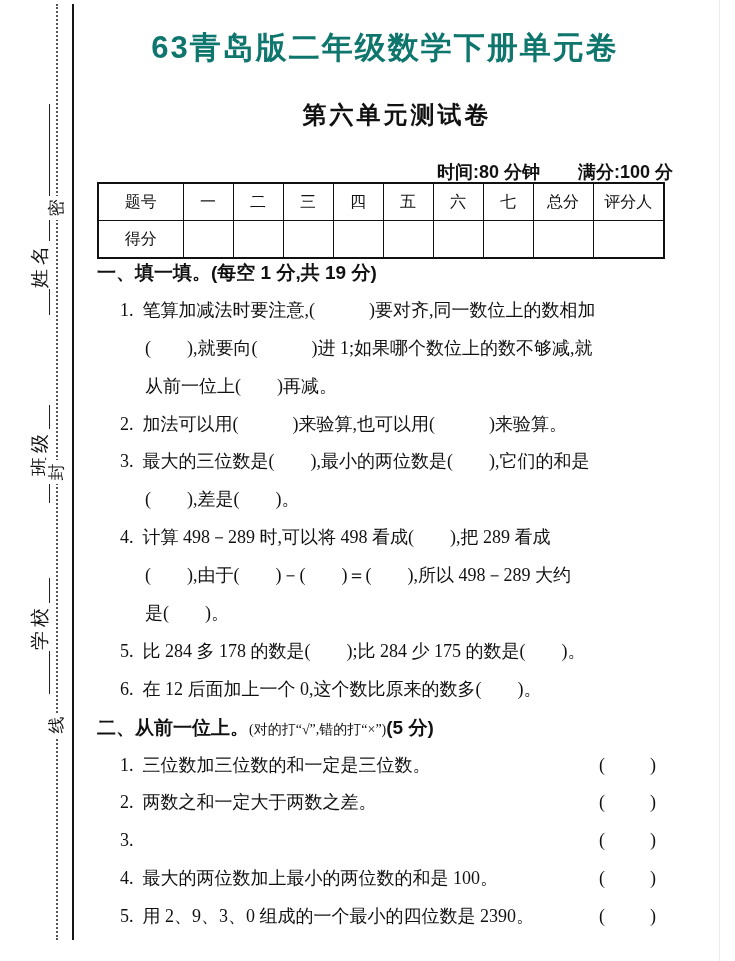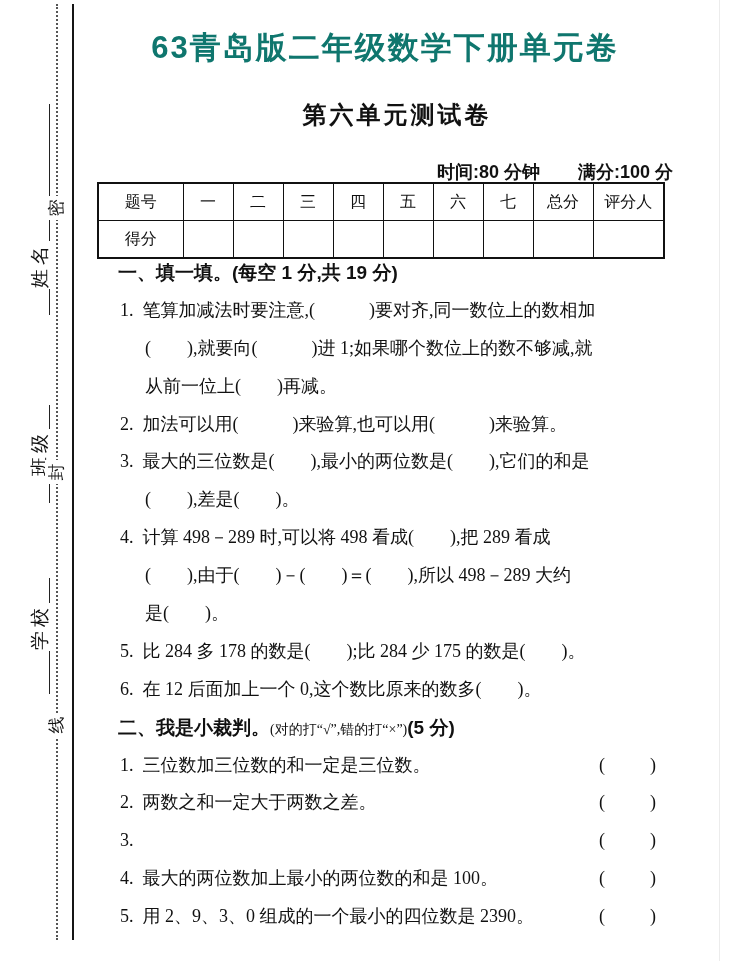--- a/index.html
+++ b/index.html
@@ -43,21 +43,21 @@
     position:absolute;top:182px;left:0;border-collapse:collapse;table-layout:fixed;
     border:2px solid #111;
   }
   .score-table td{
     border:1.2px solid #111;height:24px;padding:6px;text-align:center;
     font-family:"Liberation Sans",sans-serif;font-size:16px;
   }
   
   .body{position:absolute;top:254px;left:0;width:576px;font-size:18px;}
   .bline{height:37.9px;line-height:37.9px;white-space:pre;}
-  .sec-head{font-family:"Liberation Sans",sans-serif;font-weight:700;font-size:19px;margin-left:21px;}
+  .sec-head{font-family:"Liberation Sans",sans-serif;font-weight:700;font-size:19px;}
   .sh-note2{font-family:"Liberation Serif",serif;font-weight:400;font-size:14px;}
   .q{padding-left:23px;}
   .cont{padding-left:48px;}
   .qnum{margin-right:9px;}
   .judge{display:flex;padding-left:23px;}
   .jans{margin-left:auto;margin-right:14px;letter-spacing:3px;}
   .page-edge{position:absolute;left:719px;top:0;height:100%;border-left:1px solid #ececec;}
 </style>
 </head>
 <body>
@@ -144,21 +144,21 @@
     <div class="bline cont"><span>(　　),差是(　　)。</span></div>
 
     <div class="bline q"><span class="qnum">4.</span><span>计算 498－289 时,可以将 498 看成(　　),把 289 看成</span></div>
     <div class="bline cont"><span>(　　),由于(　　)－(　　)＝(　　),所以 498－289 大约</span></div>
     <div class="bline cont"><span>是(　　)。</span></div>
 
     <div class="bline q"><span class="qnum">5.</span><span>比 284 多 178 的数是(　　);比 284 少 175 的数是(　　)。</span></div>
 
     <div class="bline q"><span class="qnum">6.</span><span>在 12 后面加上一个 0,这个数比原来的数多(　　)。</span></div>
 
-    <div class="bline sec-head"><span>二、我是小裁判。</span><span class="sh-note2">(对的打“√”,错的打“×”)</span><span>(5 分)</span></div>
+    <div class="bline sec-head"><span>二、从前一位上。</span><span class="sh-note2">(对的打“√”,错的打“×”)</span><span>(5 分)</span></div>
 
     <div class="bline judge"><span class="qnum">1.</span><span>三位数加三位数的和一定是三位数。</span><span class="jans">(　　)</span></div>
     <div class="bline judge"><span class="qnum">2.</span><span>两数之和一定大于两数之差。</span><span class="jans">(　　)</span></div>
     <div class="bline judge"><span class="qnum">3.</span><span class="jans">(　　)</span></div>
     <div class="bline judge"><span class="qnum">4.</span><span>最大的两位数加上最小的两位数的和是 100。</span><span class="jans">(　　)</span></div>
     <div class="bline judge"><span class="qnum">5.</span><span>用 2、9、3、0 组成的一个最小的四位数是 2390。</span><span class="jans">(　　)</span></div>
   </div>
 </div>
 
 </body></html>

